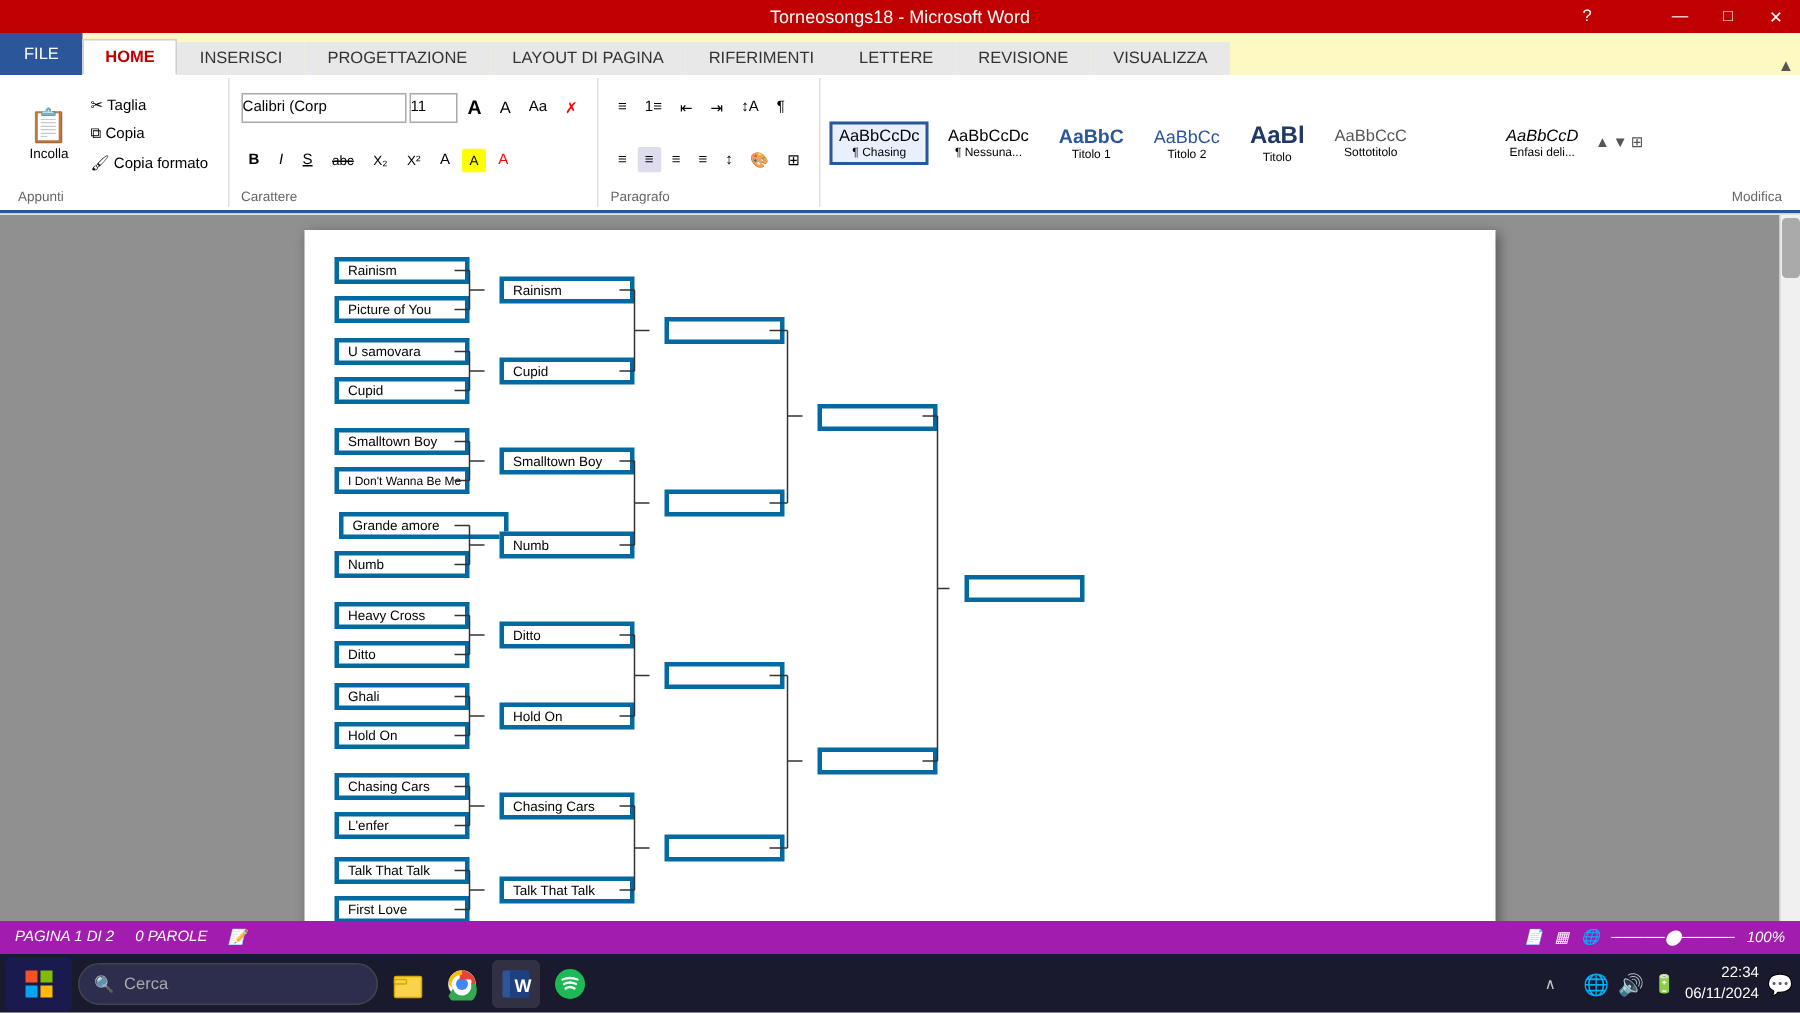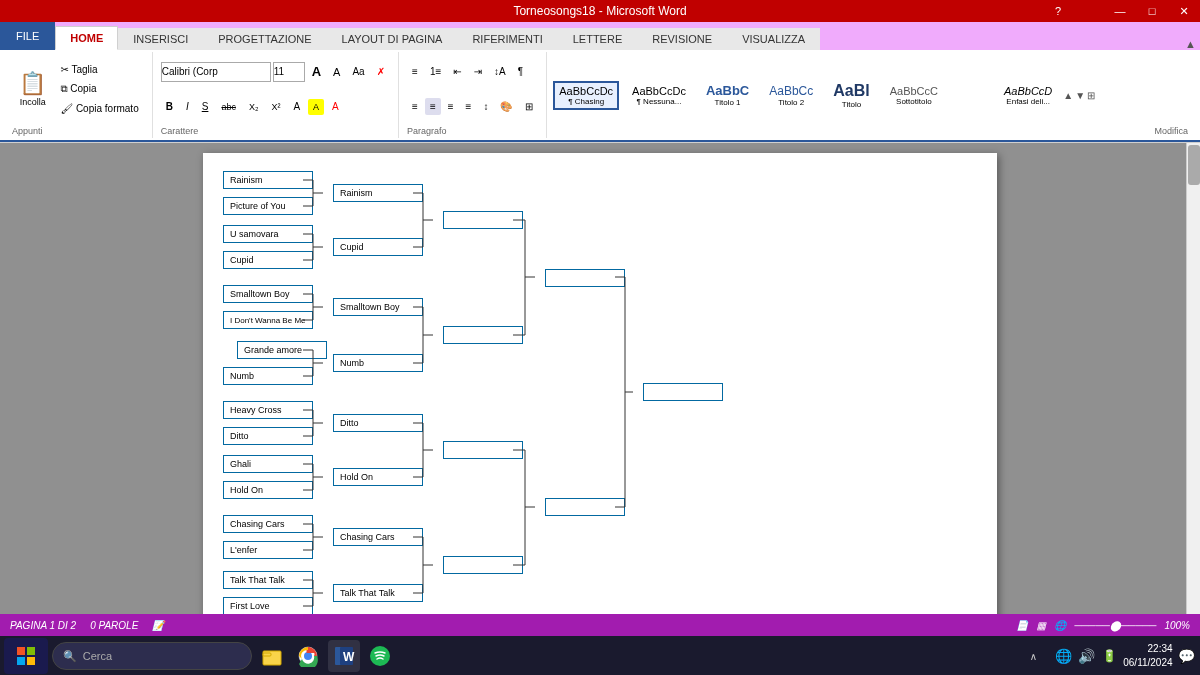--- a/index.html
+++ b/index.html
@@ -32,21 +32,21 @@
 
     
     #ribbon {
       background: #f3f3f3;
       border-bottom: 1px solid #d0d0d0;
     }
 
     
     #tab-bar {
       height: 28px;
-      background: #f0abfc;
+      background: #fef9c3;
       display: flex;
       align-items: flex-end;
       padding-left: 0;
     }
     .tab {
       padding: 4px 14px;
       font-size: 11px;
       cursor: pointer;
       height: 22px;
       display: flex; align-items: center;
@@ -225,21 +225,21 @@
     }
 
     
     .bracket-container {
       position: relative;
       padding: 0 10px;
     }
 
     
     .bracket-box {
-      border: 1px solid #0369a1;
+      border: 3px solid #0369a1;
       padding: 2px 6px;
       font-size: 9px;
       white-space: nowrap;
       min-width: 80px;
       height: 18px;
       display: flex;
       align-items: center;
       background: white;
       cursor: default;
     }
@@ -416,21 +416,21 @@
 
           <div class="bracket-box" style="position:absolute;left:0;top:8px;width:90px;">Rainism</div>
           <div class="bracket-box" style="position:absolute;left:0;top:34px;width:90px;">Picture of You</div>
 
           <div class="bracket-box" style="position:absolute;left:0;top:62px;width:90px;">U samovara</div>
           <div class="bracket-box" style="position:absolute;left:0;top:88px;width:90px;">Cupid</div>
 
           <div class="bracket-box" style="position:absolute;left:0;top:122px;width:90px;">Smalltown Boy</div>
           <div class="bracket-box" style="position:absolute;left:0;top:148px;width:90px;font-size:8px;">I Don't Wanna Be Me</div>
 
-          <div class="bracket-box" style="position:absolute;left:14px;top:178px;width:90px;">Grande amore</div>
+          <div class="bracket-box" style="position:absolute;left:3px;top:178px;width:113px;">Grande amore</div>
           <div class="bracket-box" style="position:absolute;left:0;top:204px;width:90px;">Numb</div>
 
           <div class="bracket-box" style="position:absolute;left:0;top:238px;width:90px;">Heavy Cross</div>
           <div class="bracket-box" style="position:absolute;left:0;top:264px;width:90px;">Ditto</div>
 
           <div class="bracket-box" style="position:absolute;left:0;top:292px;width:90px;">Ghali</div>
           <div class="bracket-box" style="position:absolute;left:0;top:318px;width:90px;">Hold On</div>
 
           <div class="bracket-box" style="position:absolute;left:0;top:352px;width:90px;">Chasing Cars</div>
           <div class="bracket-box" style="position:absolute;left:0;top:378px;width:90px;">L'enfer</div>

